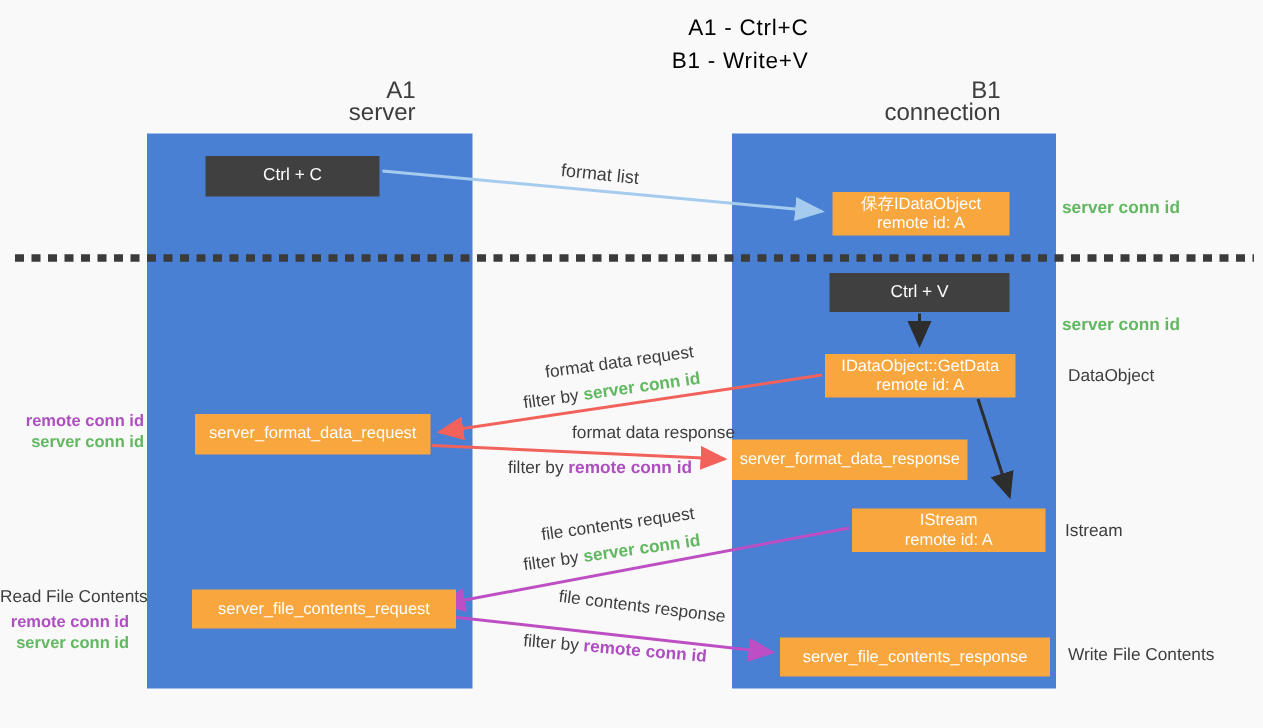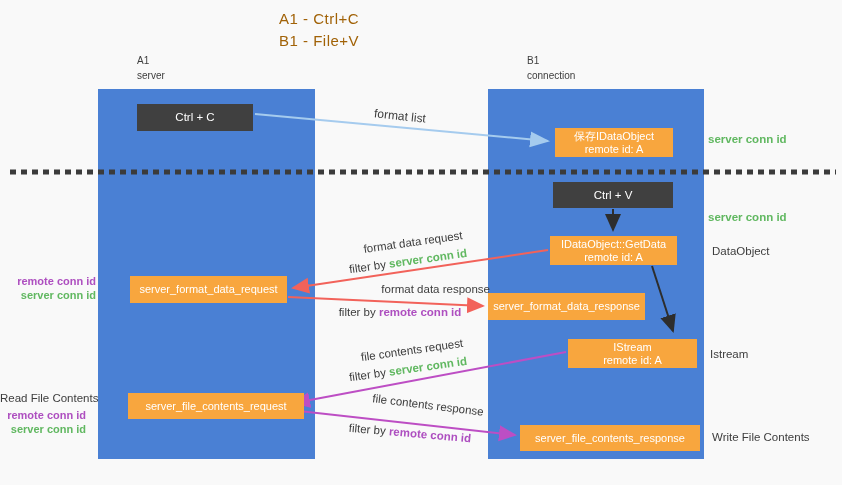--- a/index.html
+++ b/index.html
@@ -9,31 +9,31 @@
   }
   #stage{
     position:relative;
     width:842px;height:485px;
     background:#f9f9f9;
     overflow:hidden;
   }
   .abs{position:absolute;}
   .title{
     left:279px;top:8px;width:260px;
-    text-align:left;
-    font-size:15px;line-height:22px;color:#a16207;
+    text-align:right;
+    font-size:15px;line-height:22px;color:#000000;
     letter-spacing:.5px;
   }
   .lane{
     background:#4A80D4;
     z-index:1;
   }
   .lane-header{
-    text-align:left;
-    font-size:10px;line-height:15px;color:#3d3d3d;
+    text-align:right;
+    font-size:16px;line-height:15px;color:#3d3d3d;
     z-index:3;
   }
   svg.wires{position:absolute;left:0;top:0;z-index:2;pointer-events:none;}
   .node{
     position:absolute;
     display:flex;flex-direction:column;
     align-items:center;justify-content:center;
     background:#F8A63E;
     color:#fff;
     font-size:11px;line-height:13px;
@@ -63,21 +63,21 @@
   }
   .r-align{text-align:center;}
 </style>
 </head>
 <body>
 
 <div id="stage">
 
   <div class="abs title">
     <div>A1 - Ctrl+C</div>
-    <div>B1 - File+V</div>
+    <div>B1 - Write+V</div>
   </div>
 
   <div class="abs lane-header" style="left:137px;top:53px;width:140px;">
     <div>A1</div>
     <div>server</div>
   </div>
   <div class="abs lane-header" style="left:527px;top:53px;width:140px;">
     <div>B1</div>
     <div>connection</div>
   </div>

